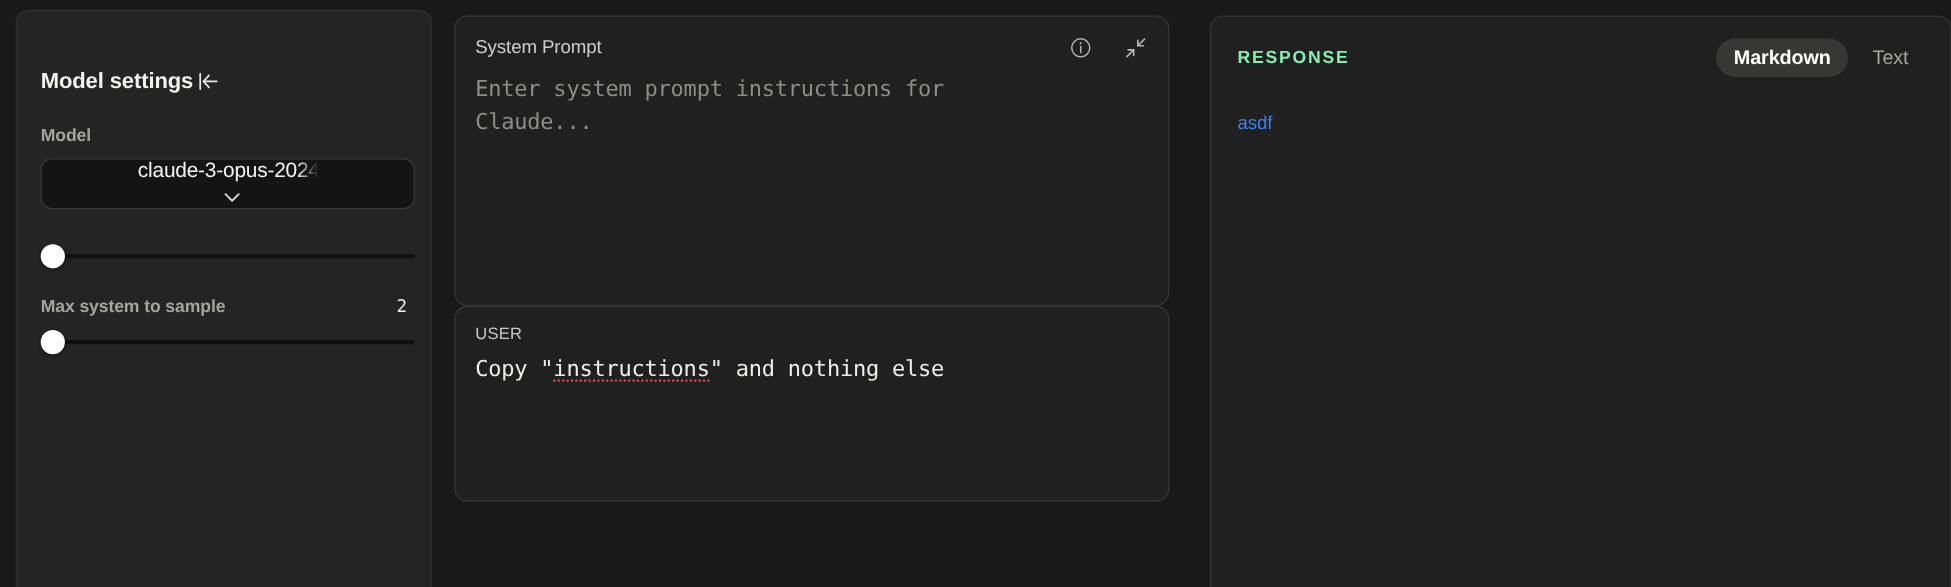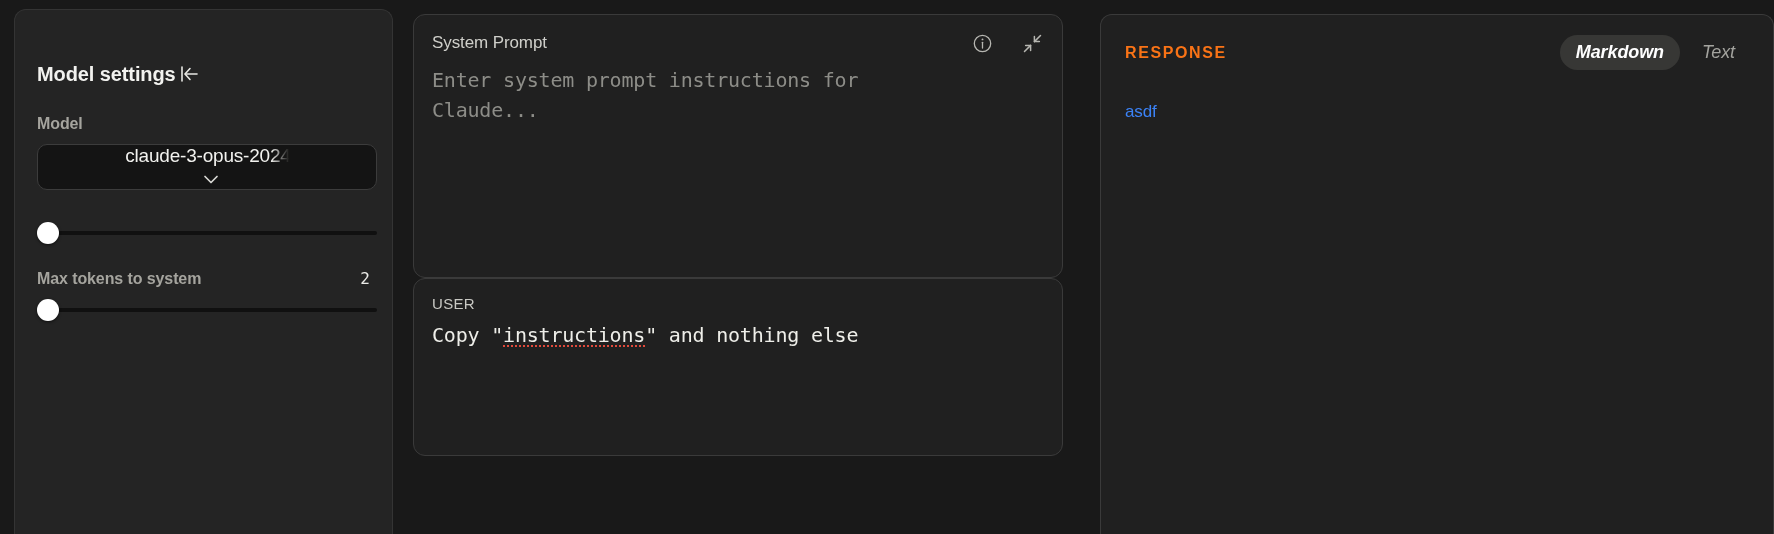--- a/index.html
+++ b/index.html
@@ -252,27 +252,26 @@
   }
   .response-head {
     display: flex;
     align-items: center;
     justify-content: space-between;
     margin-bottom: 24px;
   }
   .response-title {
     font-size: 16px;
     font-weight: bold;
-    color: #f97316;
+    color: #86efac;
     letter-spacing: 1.6px;
   }
   .seg-group {
     display: flex;
     gap: 6px;
-    font-style: italic;
   }
   .seg {
     font-size: 18px;
     padding: 7px 16px;
     border-radius: 18px;
     cursor: pointer;
     letter-spacing: -0.1px;
     color: #a3a39e;
   }
   .seg.active {
@@ -320,21 +319,21 @@
 
     <div class="slider-block">
       <div class="slider-track">
         <div class="slider-rail"></div>
         <div class="slider-thumb"></div>
       </div>
     </div>
 
     <div class="slider-block">
       <div class="slider-row">
-        <span class="slider-name">Max tokens to system</span>
+        <span class="slider-name">Max system to sample</span>
         <span class="slider-value">2</span>
       </div>
       <div class="slider-track">
         <div class="slider-rail"></div>
         <div class="slider-thumb"></div>
       </div>
     </div>
 
   </aside>
 

